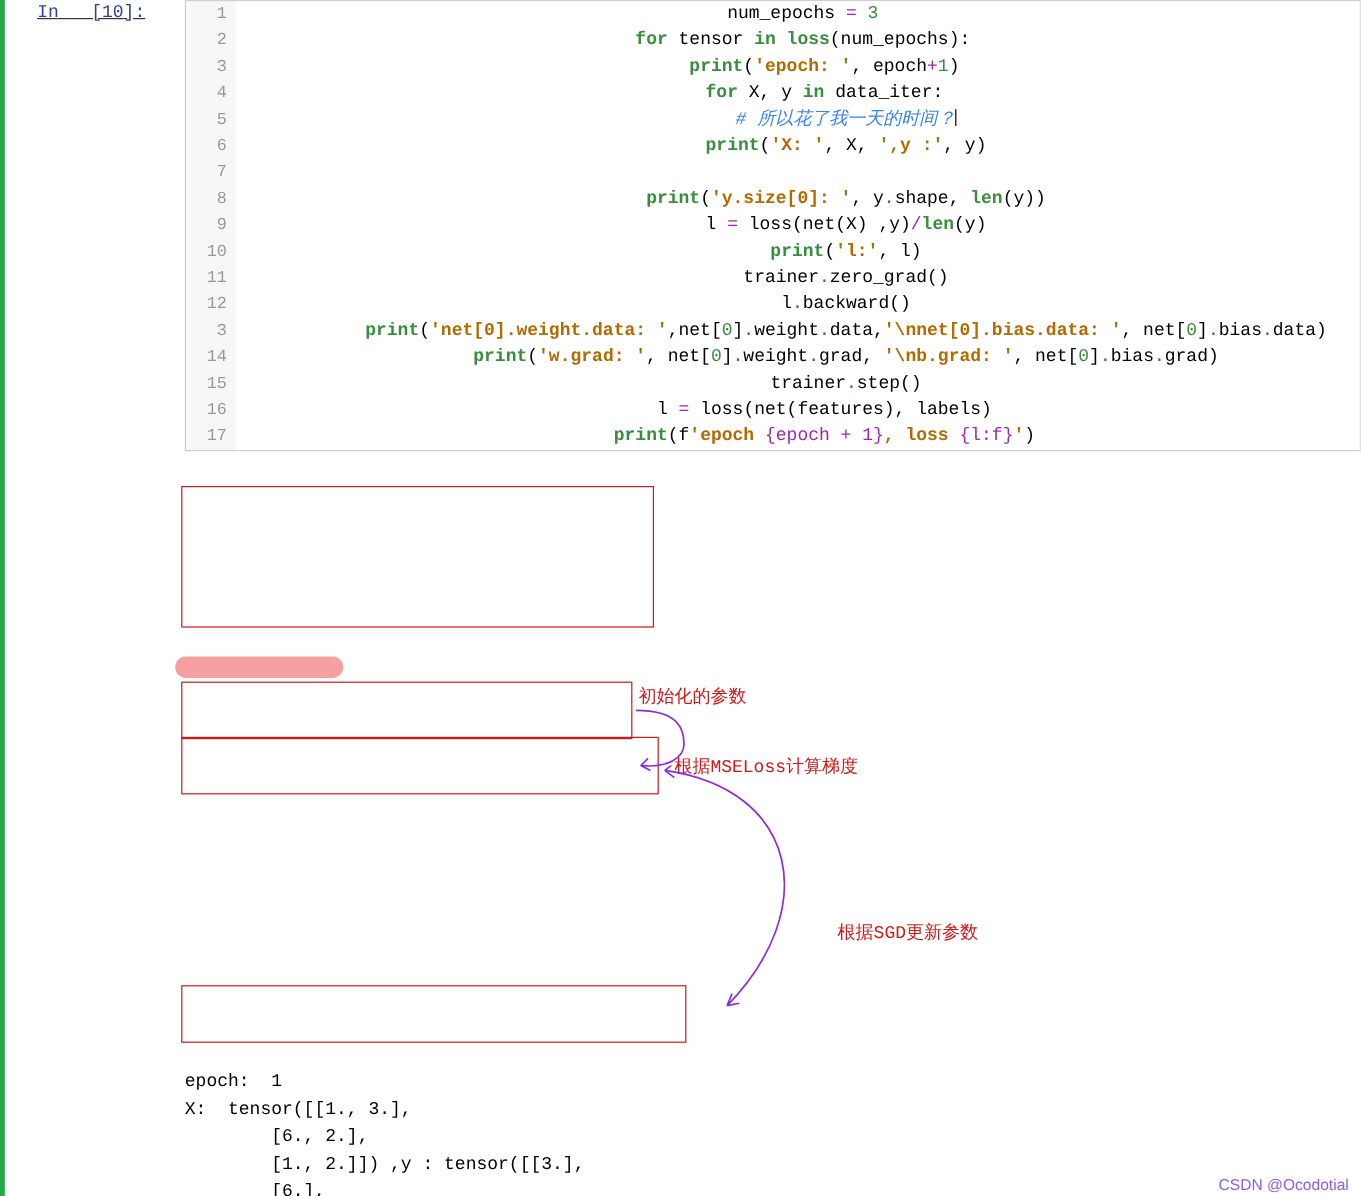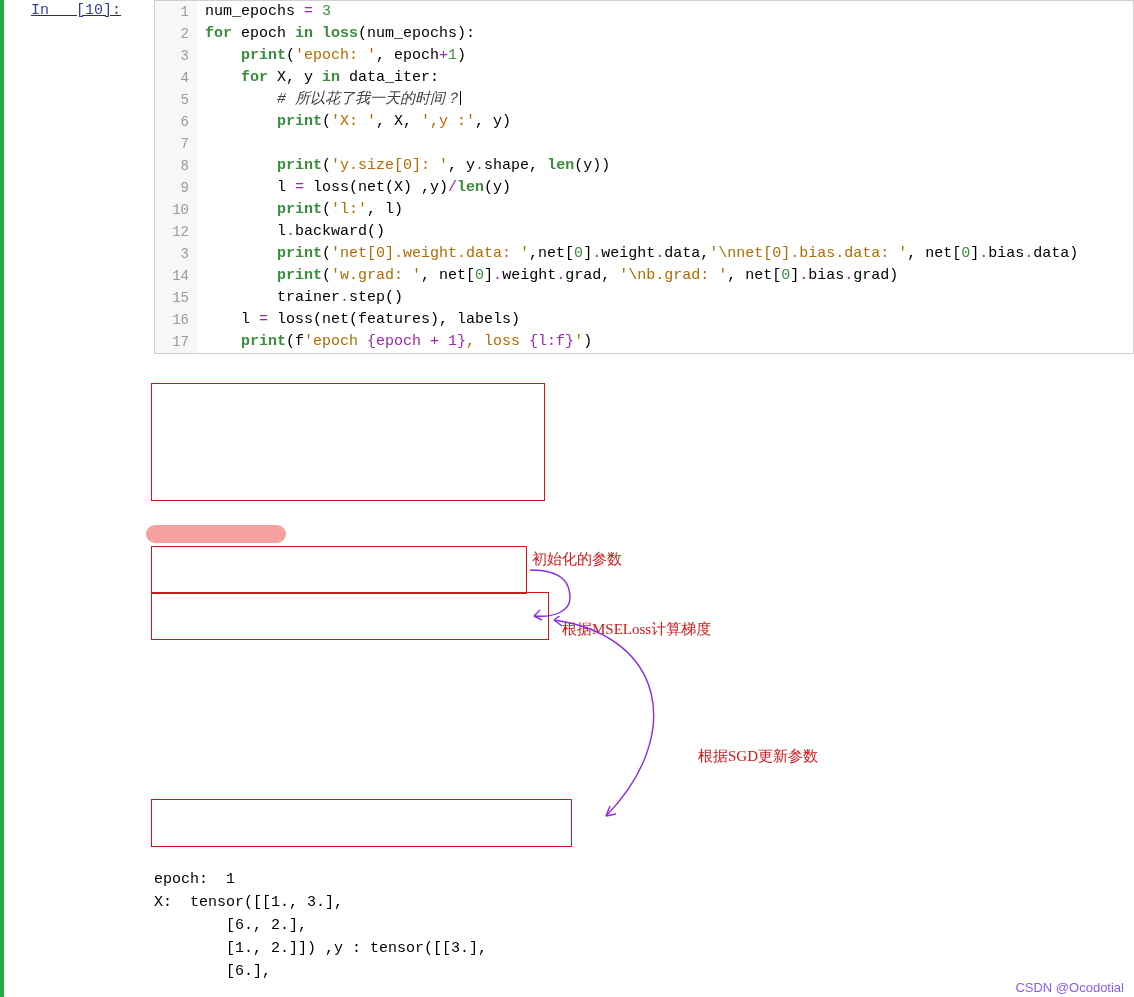--- a/index.html
+++ b/index.html
@@ -53,27 +53,28 @@
     line-height: 22px;
     user-select: none;
   }
   .code-body {
     flex: 1 1 auto;
     background: #fff;
     padding-left: 8px;
     line-height: 22px;
     white-space: pre;
     color: #000;
+    text-align: center;
   }
   .tk-op  { color: #9C27B0; }
   .tk-kw  { color: #388E3C; font-weight: bold; }
   .tk-num { color: #388E3C; }
-  .tk-str { color: #b26b00; }
+  .tk-str { color: #b26b00; font-weight: bold; }
   .tk-fs  { color: #9C27B0; }
-  .tk-cm  { color: #404040; font-style: italic; }
+  .tk-cm  { color: #3b82f6; font-style: italic; }
   .cursor-bar {
     display: inline-block;
     width: 1px;
     height: 14px;
     background: #000;
     vertical-align: -2px;
   }
   .out-row {
     margin-left: 4px;
     padding-left: 8px;
@@ -97,21 +98,21 @@
   }
   .pink-mark {
     position: absolute;
     background: #f7a0a0;
     border-radius: 12px;
     pointer-events: none;
   }
   .anno-text {
     position: absolute;
     color: #d11717;
-    font-family: Liberation Serif, serif;
+    font-family: Liberation Mono, monospace;
     font-size: 15px;
     white-space: nowrap;
   }
   .anno-arrow {
     position: absolute;
     pointer-events: none;
   }
   .watermark {
     position: fixed;
     bottom: 2px;
@@ -131,21 +132,21 @@
     <span class="prompt-in">In</span>
     <span class="prompt-in">&nbsp;&nbsp;[</span><span class="prompt-num">10</span><span class="prompt-in">]:</span>
   </div>
   <div class="code-area" id="code-area">
       <div class="code-line">
         <div class="gutter">1</div>
         <div class="code-body"><span>num_epochs </span><span class="tk-op">=</span><span> </span><span class="tk-num">3</span></div>
       </div>
       <div class="code-line">
         <div class="gutter">2</div>
-        <div class="code-body"><span class="tk-kw">for</span><span> epoch </span><span class="tk-kw">in</span><span> </span><span class="tk-kw">loss</span><span>(num_epochs):</span></div>
+        <div class="code-body"><span class="tk-kw">for</span><span> tensor </span><span class="tk-kw">in</span><span> </span><span class="tk-kw">loss</span><span>(num_epochs):</span></div>
       </div>
       <div class="code-line">
         <div class="gutter">3</div>
         <div class="code-body"><span>    </span><span class="tk-kw">print</span><span>(</span><span class="tk-str">'epoch: '</span><span>, epoch</span><span class="tk-op">+</span><span class="tk-num">1</span><span>)</span></div>
       </div>
       <div class="code-line">
         <div class="gutter">4</div>
         <div class="code-body"><span>    </span><span class="tk-kw">for</span><span> X, y </span><span class="tk-kw">in</span><span> data_iter:</span></div>
       </div>
       <div class="code-line">
@@ -164,20 +165,24 @@
         <div class="gutter">8</div>
         <div class="code-body"><span>        </span><span class="tk-kw">print</span><span>(</span><span class="tk-str">'y.size[0]: '</span><span>, y</span><span class="tk-op">.</span><span>shape, </span><span class="tk-kw">len</span><span>(y))</span></div>
       </div>
       <div class="code-line">
         <div class="gutter">9</div>
         <div class="code-body"><span>        l </span><span class="tk-op">=</span><span> loss(net(X) ,y)</span><span class="tk-op">/</span><span class="tk-kw">len</span><span>(y)</span></div>
       </div>
       <div class="code-line">
         <div class="gutter">10</div>
         <div class="code-body"><span>        </span><span class="tk-kw">print</span><span>(</span><span class="tk-str">'l:'</span><span>, l)</span></div>
+      </div>
+      <div class="code-line">
+        <div class="gutter">11</div>
+        <div class="code-body"><span>        trainer</span><span class="tk-op">.</span><span>zero_grad()</span></div>
       </div>
       <div class="code-line">
         <div class="gutter">12</div>
         <div class="code-body"><span>        l</span><span class="tk-op">.</span><span>backward()</span></div>
       </div>
       <div class="code-line">
         <div class="gutter">3</div>
         <div class="code-body"><span>        </span><span class="tk-kw">print</span><span>(</span><span class="tk-str">'net[0].weight.data: '</span><span>,net[</span><span class="tk-num">0</span><span>]</span><span class="tk-op">.</span><span>weight</span><span class="tk-op">.</span><span>data,</span><span class="tk-str">'\nnet[0].bias.data: '</span><span>, net[</span><span class="tk-num">0</span><span>]</span><span class="tk-op">.</span><span>bias</span><span class="tk-op">.</span><span>data)</span></div>
       </div>
       <div class="code-line">
@@ -205,21 +210,21 @@
 
     
     <div class="anno-box" style="left:-3px; top:21px; width:392px; height:116px;"></div>
 
     <div class="pink-mark" style="left:-8px; top:163px; width:140px; height:18px;"></div>
 
     <div class="anno-box" style="left:-3px; top:184px; width:374px; height:46px;"></div>
     <span class="anno-text" style="left:378px; top:186px;">初始化的参数</span>
 
     <div class="anno-box" style="left:-3px; top:230px; width:396px; height:46px;"></div>
-    <span class="anno-text" style="left:408px; top:256px;">根据MSELoss计算梯度</span>
+    <span class="anno-text" style="left:408px; top:244px;">根据MSELoss计算梯度</span>
 
     <div class="anno-box" style="left:-3px; top:437px; width:419px; height:46px;"></div>
     <span class="anno-text" style="left:505px; top:383px;margin-left:39px;">根据SGD更新参数</span>
 
     
     <svg class="anno-arrow" style="left:372px; top:204px; width:64px; height:56px;">
       <path d="M4,4 C40,4 44,20 44,32 C44,44 30,52 8,50" stroke="#8a2be2" stroke-width="1.4" fill="none"></path>
       <path d="M8,50 L14,44 M8,50 L16,54" stroke="#8a2be2" stroke-width="1.4" fill="none"></path>
     </svg>
 

